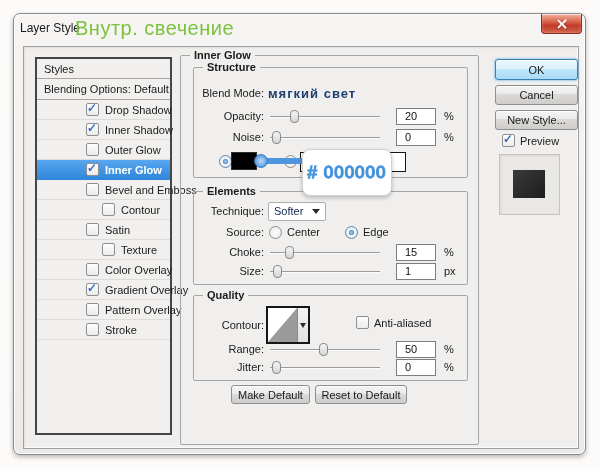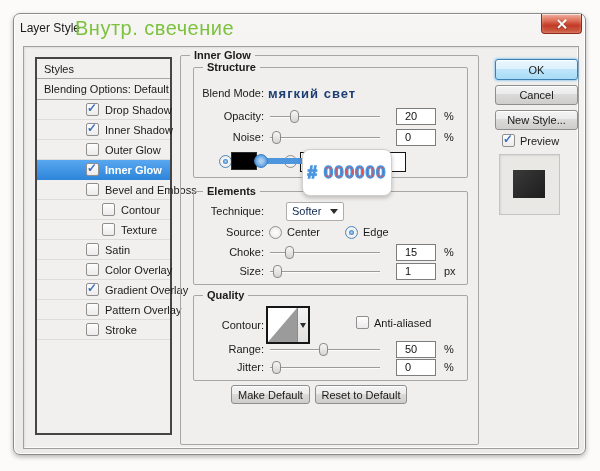--- a/index.html
+++ b/index.html
@@ -76,21 +76,21 @@
   
   .clr-radio   { position:absolute; left:25px; top:87px; }
   .clr-swatch  { position:absolute; left:37px; top:84px; width:26px; height:18px; background:#000; border:1px solid #2b2b2b; }
   .grad-radio  { position:absolute; left:90px; top:87px; }
   .grad-bar    { position:absolute; left:106px; top:84px; width:106px; height:20px; background:#fff; border:1px solid #141414; }
   .conn-line   { position:absolute; left:70px; top:90px; width:42px; height:6px; background:#4d95dd; border-radius:3px; z-index:3; }
   .conn-dot    { position:absolute; left:60px; top:86px; width:14px; height:14px; border-radius:50%;
                  background:radial-gradient(#a9cdf0 20%, #4f97e0 75%); border:1px solid #3b7fc4; z-index:4; }
   .callout { position:absolute; left:121px; top:93px; width:90px; height:47px; background:#fff; border:1px solid #d2d0ce;
     border-radius:8px; box-shadow:0 2px 4px rgba(0,0,0,.22); z-index:6; display:flex; align-items:center; justify-content:center; }
-  .callout span { font-size:17px; font-weight:bold; letter-spacing:1px; color:#ef4444;
+  .callout span { font-size:17px; font-weight:normal; letter-spacing:1px; color:#0f766e;
     -webkit-text-stroke:1.3px #4a96e0; text-shadow:0 0 1px #4a96e0; white-space:nowrap; }
 
   
   .contour-box { position:absolute; left:72px; top:10px; width:44px; height:38px; background:#fff; border:2px solid #161616; display:flex; }
   .contour-thumb { position:relative; width:29px; height:100%; background:#fff; }
   .contour-thumb::after { content:""; position:absolute; inset:0; background:#9b9b9b; clip-path:polygon(0 100%, 100% 0, 100% 100%); }
   .contour-arrow { width:11px; border-left:1px solid #8a8a8a; background:linear-gradient(#f4f4f4,#e2e0de); display:flex; align-items:center; justify-content:center; }
   .contour-arrow .arr { width:0; height:0; border-left:3.5px solid transparent; border-right:3.5px solid transparent; border-top:5px solid #2b2b2b; }
 
   
@@ -150,27 +150,27 @@
         <span class="sb-label">Inner Glow</span>
       </div>
       <div class="sb-row">
         <span class="cbx"></span>
         <span class="sb-label">Bevel and Emboss</span>
       </div>
       <div class="sb-row indent">
         <span class="cbx"></span>
         <span class="sb-label">Contour</span>
       </div>
+      <div class="sb-row">
+        <span class="cbx"></span>
+        <span class="sb-label">Satin</span>
+      </div>
       <div class="sb-row indent">
         <span class="cbx"></span>
         <span class="sb-label">Texture</span>
-      </div>
-      <div class="sb-row">
-        <span class="cbx"></span>
-        <span class="sb-label">Satin</span>
       </div>
       <div class="sb-row">
         <span class="cbx"></span>
         <span class="sb-label">Color Overlay</span>
       </div>
       <div class="sb-row">
         <span class="cbx on"></span>
         <span class="sb-label">Gradient Overlay</span>
       </div>
       <div class="sb-row">
@@ -220,21 +220,21 @@
         <div class="conn-dot"></div>
       </div>
 
       <div class="callout">
         <span># 000000</span>
       </div>
 
       <div class="fieldset fs-elements">
         <span class="legend">Elements</span>
 
-        <div class="frow" style="top:9px;gap:18px;">
+        <div class="frow" style="top:9px;">
           <span class="lbl">Technique:</span>
           <div class="combo" style="width:58px;">
             <span>Softer</span>
             <span class="arr"></span>
           </div>
         </div>
 
         <div class="frow" style="top:30px;">
           <span class="lbl">Source:</span>
           <span class="radio" style="margin-left:5px;"></span>

